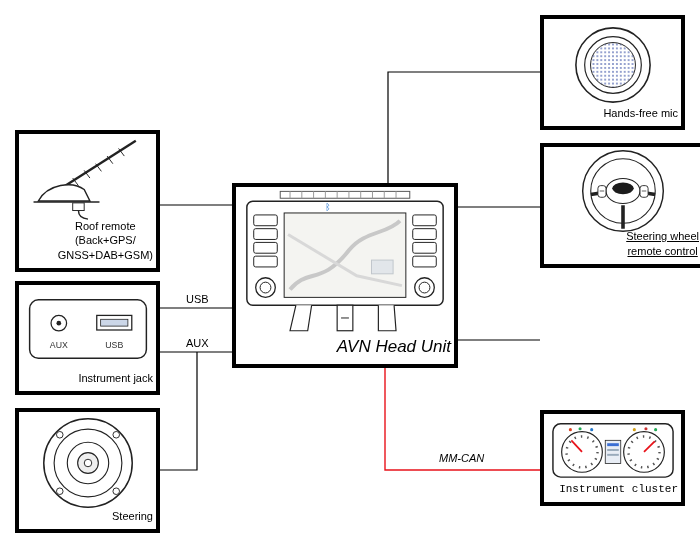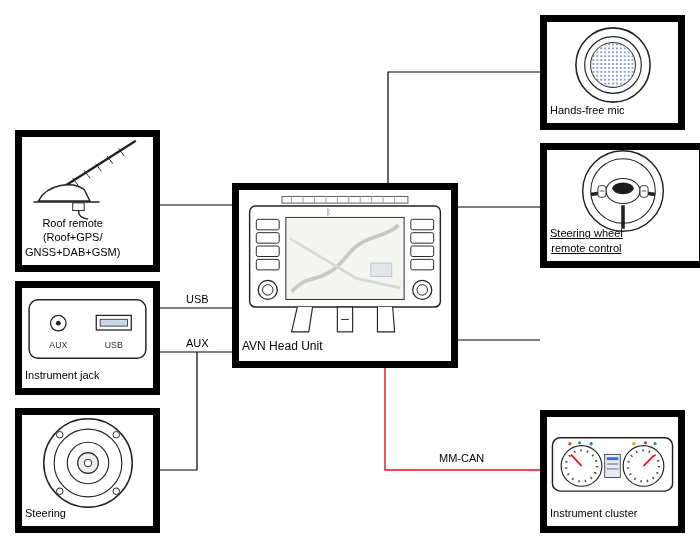--- a/index.html
+++ b/index.html
@@ -1,21 +1,21 @@
 <!DOCTYPE html>
 <html><head>
 <meta charset="utf-8">
 <style>
   * { margin:0; padding:0; box-sizing:border-box; }
   html,body { background:#fff; }
   body { font-family:"Liberation Sans", sans-serif; color:#000; }
   .canvas { position:relative; width:700px; height:546px; background:#fff; overflow:hidden; }
   .wires { position:absolute; left:0; top:0; width:700px; height:546px; pointer-events:none; }
-  .box { position:absolute; border:7px solid #000000; background:#fff;
-         display:flex; flex-direction:column; align-items:flex-start; padding:5px 3px 6px; }
+  .box { position:absolute; border:4px solid #000000; background:#fff;
+         display:flex; flex-direction:column; align-items:flex-end; padding:5px 3px 6px; }
   .illus { flex:1; display:flex; align-items:center; justify-content:center; width:100%; min-height:0; }
   .box-label { font-size:11px; line-height:1.3; text-align:center; white-space:nowrap; }
   .wire-label { position:absolute; font-size:11px; background:#fff; padding:0 2px; }
 </style>
 </head>
 <body>
 
 <div class="canvas">
 
   <svg class="wires" viewBox="0 0 700 546">
@@ -24,42 +24,42 @@
     <polyline points="160,352 232,352" fill="none" stroke="#000" stroke-width="1.2"></polyline>
     <polyline points="160,470 197,470 197,352" fill="none" stroke="#000" stroke-width="1.2"></polyline>
     <polyline points="540,72 388,72 388,183" fill="none" stroke="#000" stroke-width="1.2"></polyline>
     <polyline points="458,207 540,207" fill="none" stroke="#000" stroke-width="1.2"></polyline>
     <polyline points="458,340 540,340" fill="none" stroke="#000" stroke-width="1.2"></polyline>
     <polyline points="385,368 385,470 540,470" fill="none" stroke="#e8121a" stroke-width="1.4"></polyline>
   </svg>
 
   <span class="wire-label" style="left:184px; top:293px;">USB</span>
   <span class="wire-label" style="left:184px; top:337px;">AUX</span>
-  <span class="wire-label" style="left:437px; top:452px;">MM-CAN</span>
+  <span class="wire-label" style="left:437px; top:452px;font-style:italic;">MM-CAN</span>
 
   <div class="box" style="left:15px; top:130px; width:145px; height:142px;">
     <div class="illus">
       <svg viewBox="0 0 120 90" width="116" height="86">
         <line x1="30" y1="56" x2="110" y2="5" stroke="#222" stroke-width="2.5"></line>
         <g stroke="#222" stroke-width="1">
           <line x1="44" y1="44" x2="50" y2="52"></line>
           <line x1="56" y1="36" x2="62" y2="44"></line>
           <line x1="68" y1="29" x2="74" y2="37"></line>
           <line x1="80" y1="21" x2="86" y2="29"></line>
           <line x1="92" y1="13" x2="98" y2="21"></line>
         </g>
         <path d="M8,68 C18,50 44,47 56,56 L62,68 Z" fill="#fff" stroke="#222" stroke-width="1.5"></path>
         <line x1="3" y1="69" x2="72" y2="69" stroke="#222" stroke-width="1.5"></line>
         <rect x="44" y="70" width="12" height="8" fill="#fff" stroke="#222"></rect>
         <path d="M50,78 q0,8 10,9" fill="none" stroke="#222" stroke-width="1.5"></path>
       </svg>
     </div>
     <div class="box-label">
       <div>Roof remote</div>
-      <div>(Roof+GPS/</div>
+      <div>(Back+GPS/</div>
       <div>GNSS+DAB+GSM)</div>
     </div>
   </div>
 
   <div class="box" style="left:15px; top:281px; width:145px; height:114px;">
     <div class="illus">
       <svg viewBox="0 0 126 74" width="126" height="72">
         <rect x="3" y="6" width="120" height="60" rx="9" fill="#fff" stroke="#222" stroke-width="1.5"></rect>
         <circle cx="33" cy="30" r="8" fill="#fff" stroke="#222" stroke-width="1.3"></circle>
         <circle cx="33" cy="30" r="2.4" fill="#222"></circle>
@@ -126,21 +126,21 @@
         <circle cx="27" cy="100" r="10" fill="#fff" stroke="#222" stroke-width="1.3"></circle>
         <circle cx="27" cy="100" r="5.5" fill="#fff" stroke="#222"></circle>
         <circle cx="189" cy="100" r="10" fill="#fff" stroke="#222" stroke-width="1.3"></circle>
         <circle cx="189" cy="100" r="5.5" fill="#fff" stroke="#222"></circle>
         <path d="M58,118 L52,144 L70,144 L74,118" fill="#fff" stroke="#222" stroke-width="1.2"></path>
         <path d="M142,118 L142,144 L160,144 L158,118" fill="#fff" stroke="#222" stroke-width="1.2"></path>
         <rect x="100" y="118" width="16" height="26" fill="#fff" stroke="#222" stroke-width="1.2"></rect>
         <line x1="104" y1="131" x2="112" y2="131" stroke="#222"></line>
       </svg>
     </div>
-    <div class="box-label" style="font-size:12px;">AVN Head Unit</div>
+    <div class="box-label" style="font-size:17px;font-style:italic;">AVN Head Unit</div>
   </div>
 
   <div class="box" style="left:540px; top:15px; width:145px; height:115px;">
     <div class="illus">
       <svg viewBox="0 0 92 86" width="90" height="84">
         <defs>
           <pattern id="micdots" width="4" height="4" patternUnits="userSpaceOnUse">
             <circle cx="2" cy="2" r="0.9" fill="#6274b8"></circle>
           </pattern>
         </defs>
@@ -166,21 +166,21 @@
         <line x1="69" y1="48" x2="74" y2="48" stroke="#222" stroke-width="0.8"></line>
       </svg>
     </div>
     <div class="box-label">
       <div>Steering wheel</div>
       <div>remote control</div>
     </div>
   </div>
 
 
-  <div class="box" style="left:540px; top:410px; width:145px; height:123px;">
+  <div class="box" style="left:540px; top:410px; width:145px; height:96px;font-family:Liberation Mono, monospace;">
     <div class="illus">
       <svg viewBox="0 0 128 64" width="126" height="62">
         <rect x="2" y="5" width="124" height="55" rx="8" fill="#fff" stroke="#222" stroke-width="1.5"></rect>
         <circle cx="32" cy="34" r="21" fill="#fff" stroke="#222" stroke-width="1.2"></circle>
         <circle cx="32" cy="34" r="16" fill="none" stroke="#555" stroke-width="2.5" stroke-dasharray="1.5 5.2"></circle>
         <line x1="32" y1="34" x2="21" y2="22" stroke="#e8121a" stroke-width="1.8"></line>
         <circle cx="96" cy="34" r="21" fill="#fff" stroke="#222" stroke-width="1.2"></circle>
         <circle cx="96" cy="34" r="16" fill="none" stroke="#555" stroke-width="2.5" stroke-dasharray="1.5 5.2"></circle>
         <line x1="96" y1="34" x2="107" y2="23" stroke="#e8121a" stroke-width="1.8"></line>
         <rect x="56" y="22" width="16" height="24" fill="#e8edf5" stroke="#222" stroke-width="0.8"></rect>

